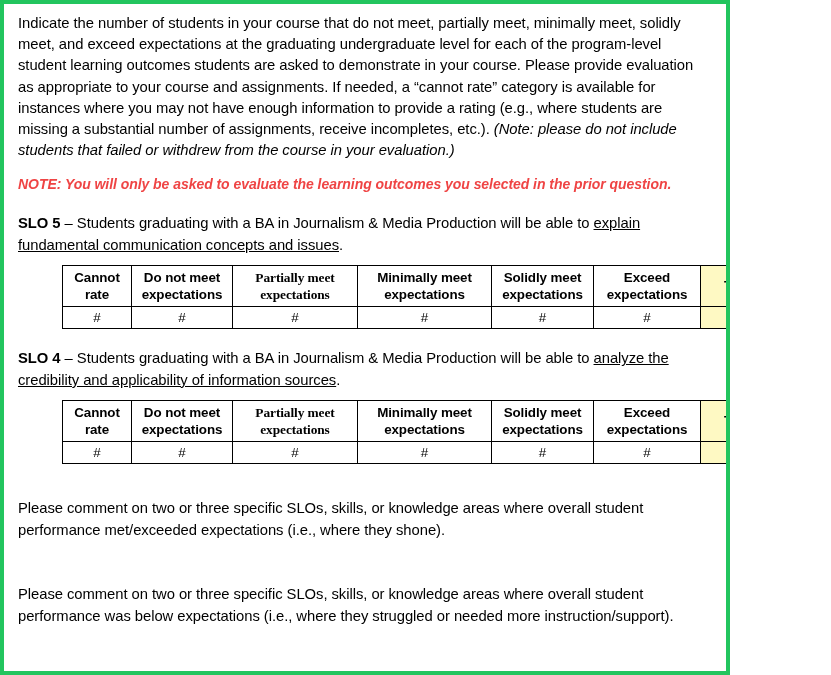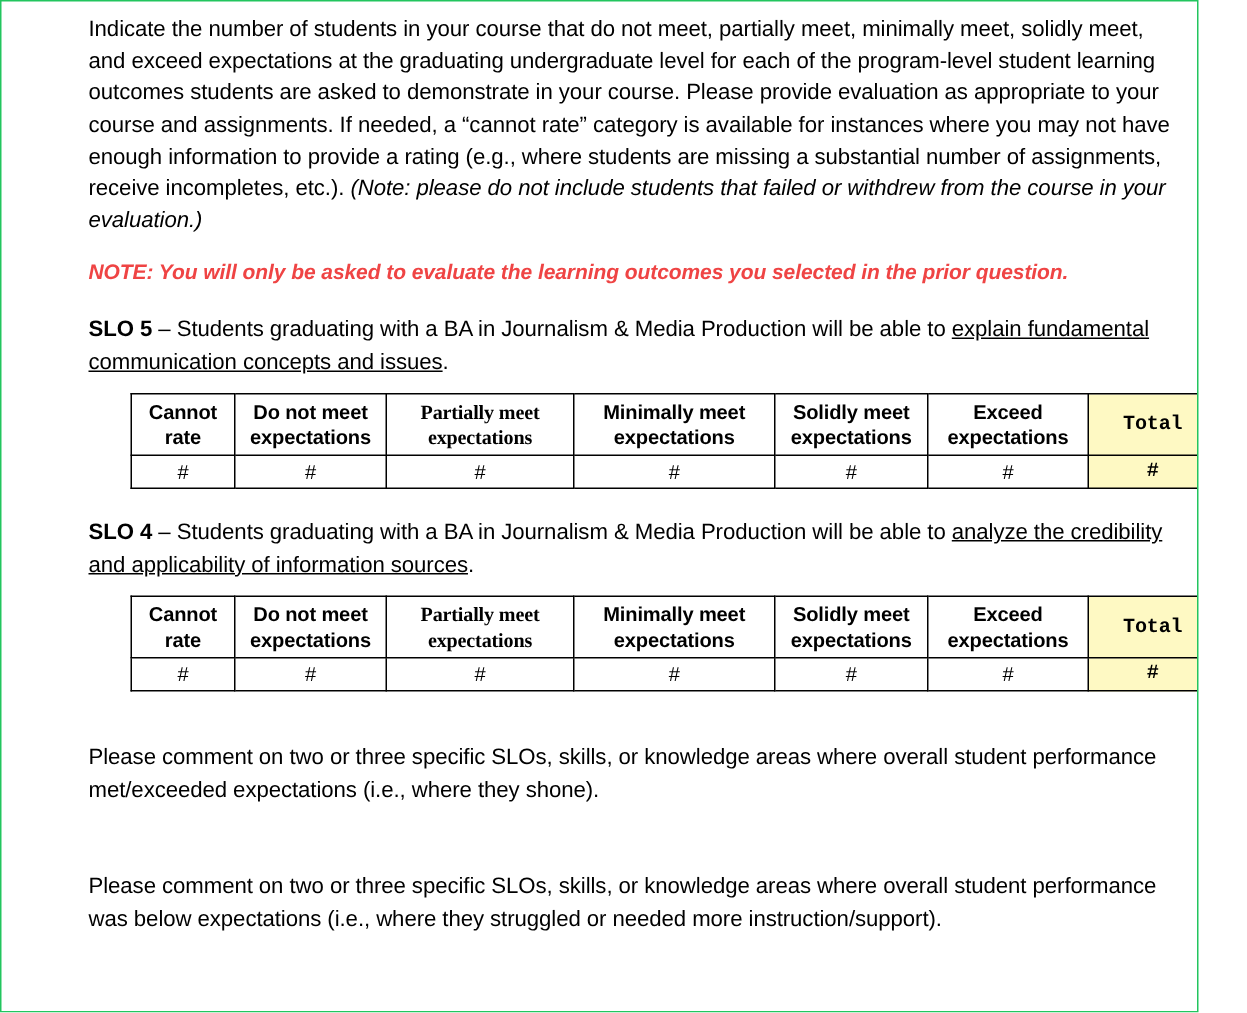--- a/index.html
+++ b/index.html
@@ -7,27 +7,26 @@
     margin: 0;
     padding: 0;
     background: #ffffff;
   }
   body {
     font-family: "Liberation Sans", sans-serif;
     color: #000000;
   }
   .page {
     position: relative;
-    width: 799px;
+    width: 730px;
     height: 675px;
     box-sizing: border-box;
     background: #ffffff;
-    border: 1px solid #22c55e;
+    border: 4px solid #22c55e;
     overflow: hidden;
-    padding-left: 44px;
   }
   .content {
     padding: 9px 14px 0 14px;
   }
 
   
   .intro {
     font-size: 14.8px;
     line-height: 21.2px;
     text-align: left;
@@ -58,21 +57,21 @@
   }
   .slo .slo-tag {
     font-weight: bold;
   }
   .slo .slo-outcome {
     text-decoration: underline;
   }
 
   
   .slo-table-wrap {
-    margin: 9px 0 0 28px;
+    margin: 9px 0 0 44px;
   }
   table.slo-table {
     border-collapse: collapse;
     width: 717px;
     table-layout: fixed;
     background: #ffffff;
   }
   table.slo-table td,
   table.slo-table th {
     border: 1.3px solid #000000;

